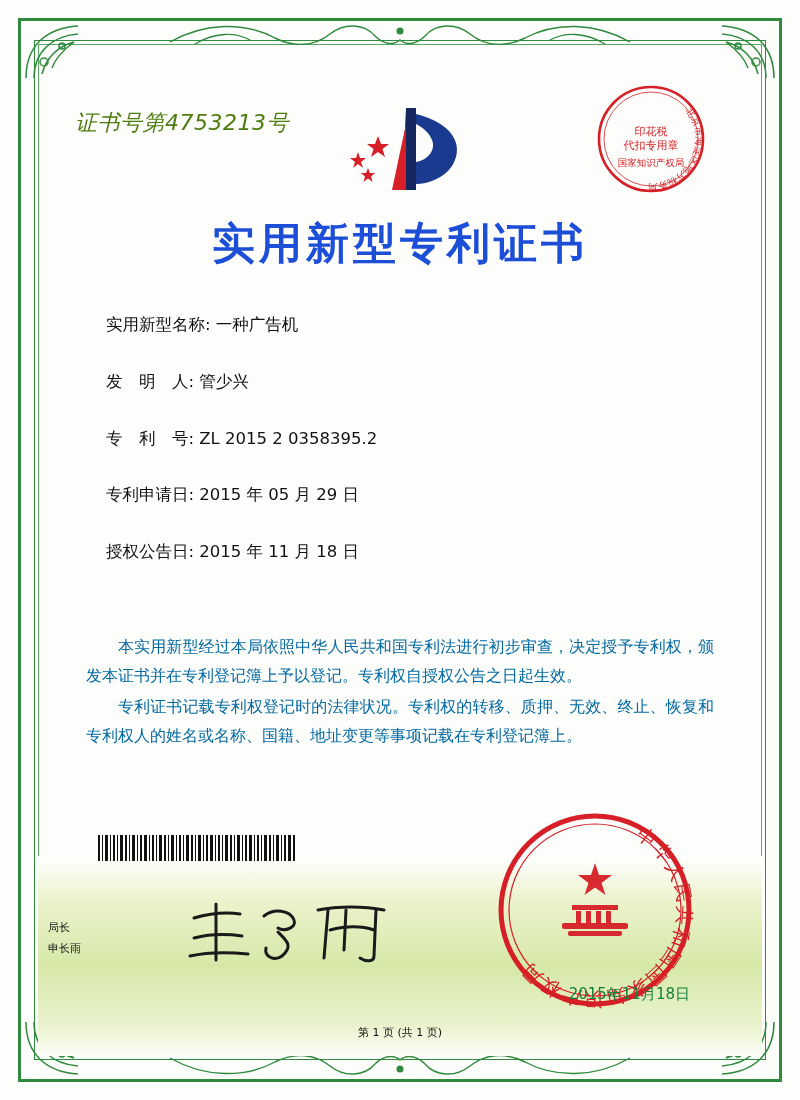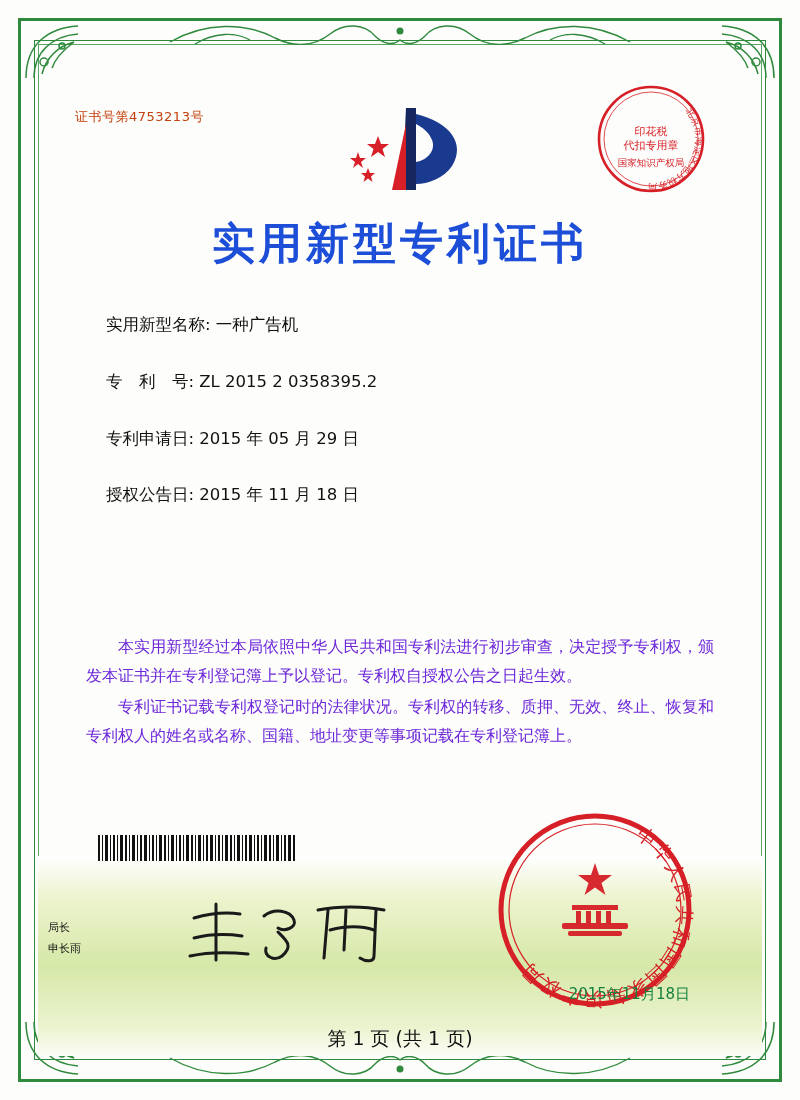--- a/index.html
+++ b/index.html
@@ -87,24 +87,25 @@
     top: 60px;
     width: 700px;
     height: 980px;
     font-family: "DejaVu Sans", sans-serif;
   }
 
   .cert-number {
     position: absolute;
     left: 25px;
     top: 48px;
-    font-size: 13px;
-    color: #c2410c;
+    font-size: 22px;
+    color: #4d7c0f;
     letter-spacing: 0.5px;
     white-space: nowrap;
+    font-style: italic;
   }
 
   
   .emblem {
     position: absolute;
     left: 270px;
     top: 40px;
     width: 160px;
     height: 95px;
   }
@@ -154,21 +155,21 @@
     display: inline-block;
   }
 
   .body-text {
     position: absolute;
     left: 36px;
     top: 572px;
     width: 628px;
     font-size: 16px;
     line-height: 1.82;
-    color: #6d28d9;
+    color: #0369a1;
     text-align: justify;
   }
   .body-text p {
     margin: 0 0 2px 0;
     text-indent: 2em;
   }
 
   
   .barcode {
     position: absolute;
@@ -229,24 +230,24 @@
     bottom: 96px;
     font-size: 15px;
     color: #15803d;
     white-space: nowrap;
     text-align: right;
   }
 
   .page-number {
     position: absolute;
     left: 0;
-    bottom: 48px;
+    bottom: 60px;
     width: 800px;
     text-align: center;
-    font-size: 19px;
+    font-size: 11px;
     color: #111;
   }
 </style>
 </head>
 <body>
 
 <div class="certificate">
 
   <div class="border-outer"></div>
   <div class="border-inner"></div>
@@ -357,20 +358,24 @@
         <text x="61" y="88" font-size="9.5" fill="#d61f26" text-anchor="middle" font-family="DejaVu Sans, sans-serif">国家知识产权局</text>
       </svg>
     </div>
 
     <div class="main-title">实用新型专利证书</div>
 
     <div class="fields">
       <div class="field-row">
         <span class="field-label">实用新型名称:</span>
         <span class="field-value">一种广告机</span>
+      </div>
+      <div class="field-row">
+        <span class="field-label">发　明　人:</span>
+        <span class="field-value">管少兴</span>
       </div>
       <div class="field-row">
         <span class="field-label">专　利　号:</span>
         <span class="field-value">ZL 2015 2 0358395.2</span>
       </div>
       <div class="field-row">
         <span class="field-label">专利申请日:</span>
         <span class="field-value">2015 年 05 月 29 日</span>
       </div>
       <div class="field-row">

